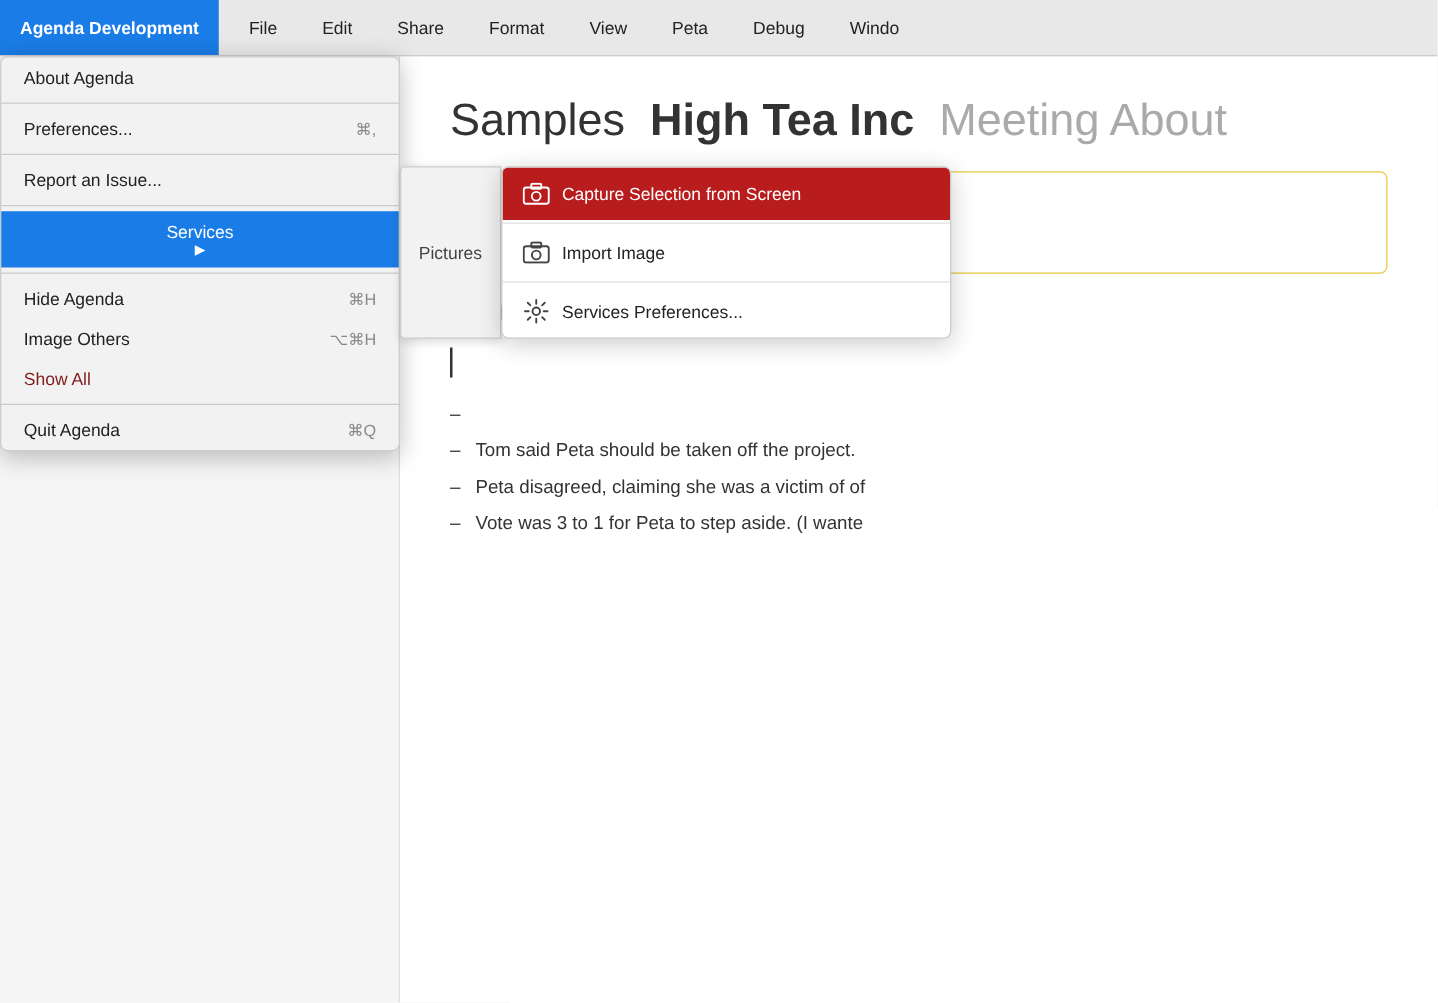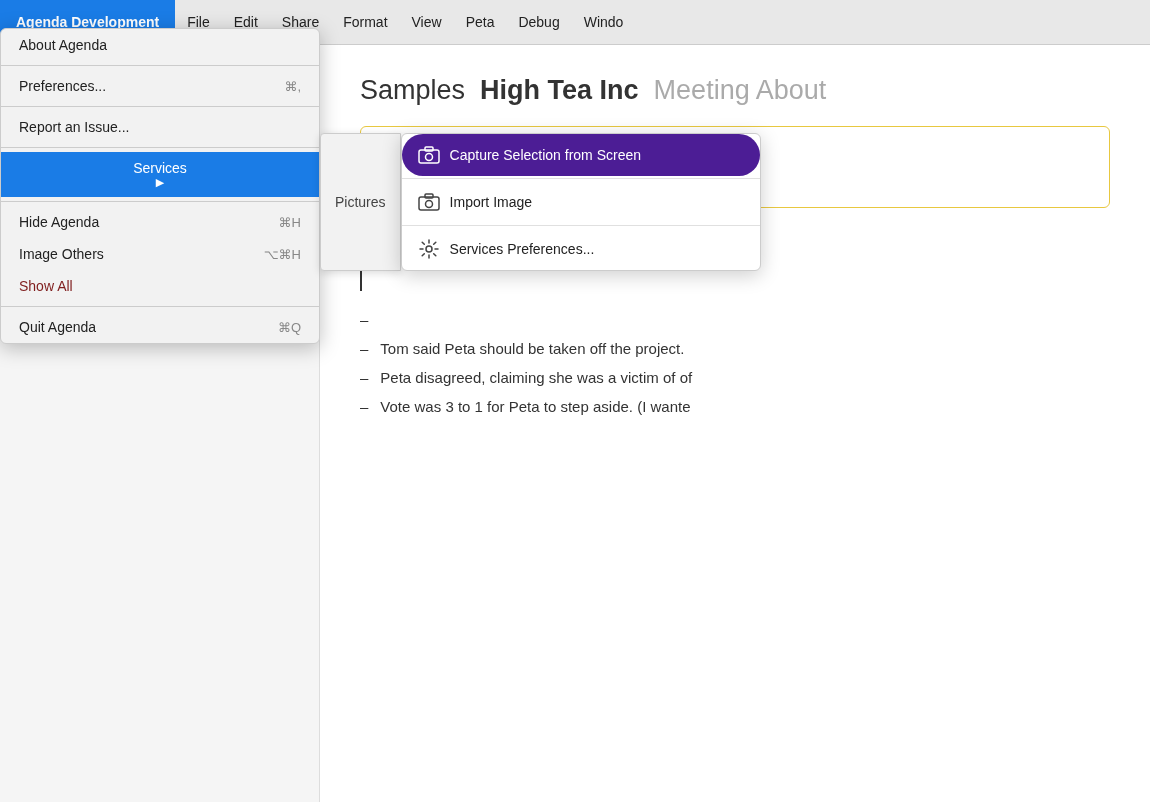--- a/index.html
+++ b/index.html
@@ -15,20 +15,21 @@
     
     .menu-bar {
       display: flex;
       align-items: center;
       background: #e8e8e8;
       height: 45px;
       border-bottom: 1px solid #ccc;
       padding: 0 0;
       position: relative;
       z-index: 100;
+      gap: 12px;
     }
     .menu-bar-app {
       background: #1a7ce6;
       color: white;
       font-weight: bold;
       font-size: 14px;
       padding: 0 16px;
       height: 100%;
       display: flex;
       align-items: center;
@@ -54,21 +55,21 @@
       width: 320px;
       background: #f5f5f5;
       border-right: 1px solid #ddd;
       overflow-y: auto;
       flex-shrink: 0;
     }
 
     
     .dropdown-menu {
       position: absolute;
-      top: 28px;
+      top: 45px;
       left: 0;
       width: 320px;
       background: #f2f2f2;
       border: 1px solid #ccc;
       border-radius: 6px;
       box-shadow: 0 4px 20px rgba(0,0,0,0.25);
       z-index: 200;
       overflow: visible;
     }
     .menu-item {
@@ -136,23 +137,22 @@
     .submenu-item {
       padding: 10px 16px;
       font-size: 14px;
       color: #222;
       display: flex;
       align-items: center;
       gap: 10px;
       cursor: default;
     }
     .submenu-item.active {
-      background: #4c1d95;
+      background: #b91c1c;
       color: white;
-      border-radius: 21px;
     }
     .submenu-item .sub-icon {
       width: 22px;
       height: 22px;
       display: flex;
       align-items: center;
       justify-content: center;
       flex-shrink: 0;
     }
     .submenu-separator {
@@ -162,21 +162,21 @@
     }
 
     
     .content-area {
       flex: 1;
       background: white;
       overflow: hidden;
       padding: 30px 40px;
     }
     .content-title {
-      font-size: 27px;
+      font-size: 36px;
       color: #333;
       margin-bottom: 20px;
     }
     .content-title strong {
       font-weight: 700;
     }
     .content-title .meeting-about {
       color: #aaa;
       font-weight: normal;
     }

